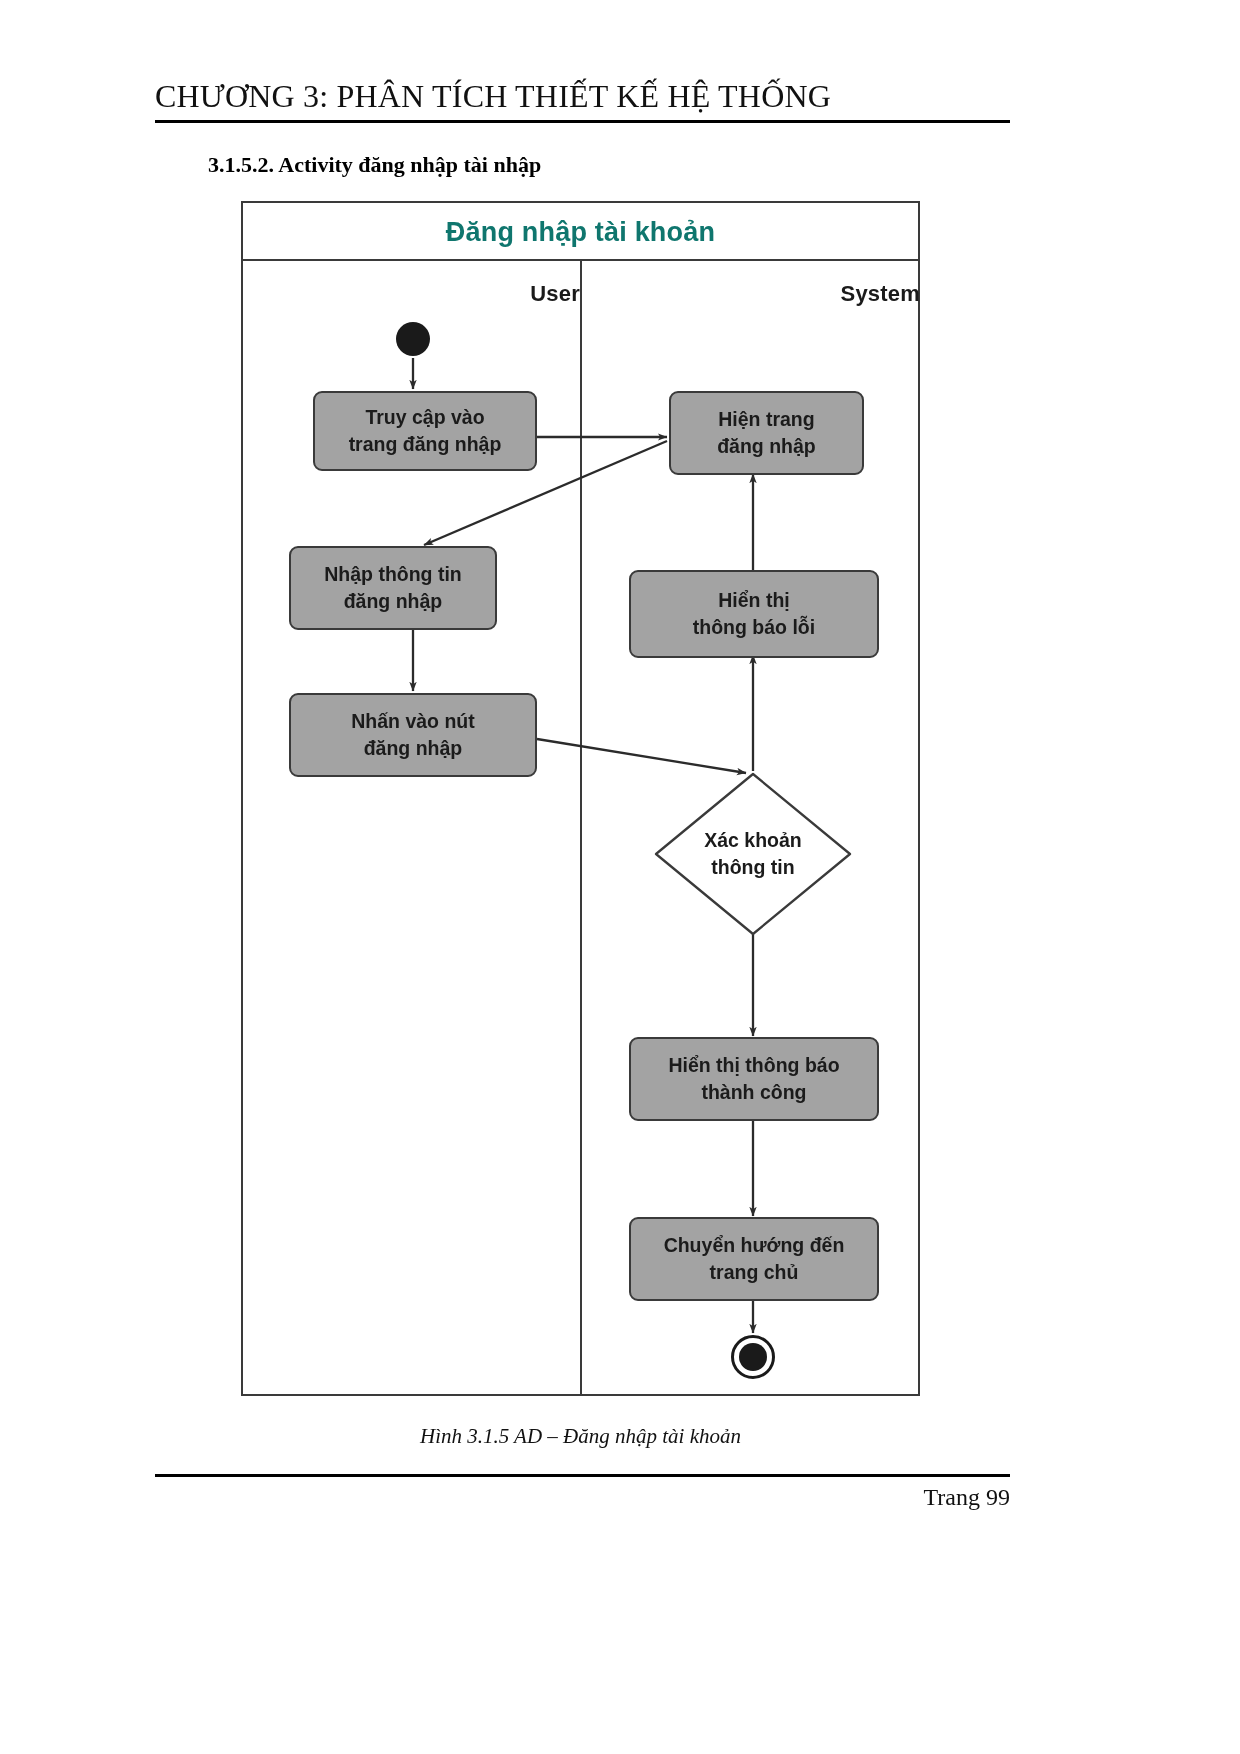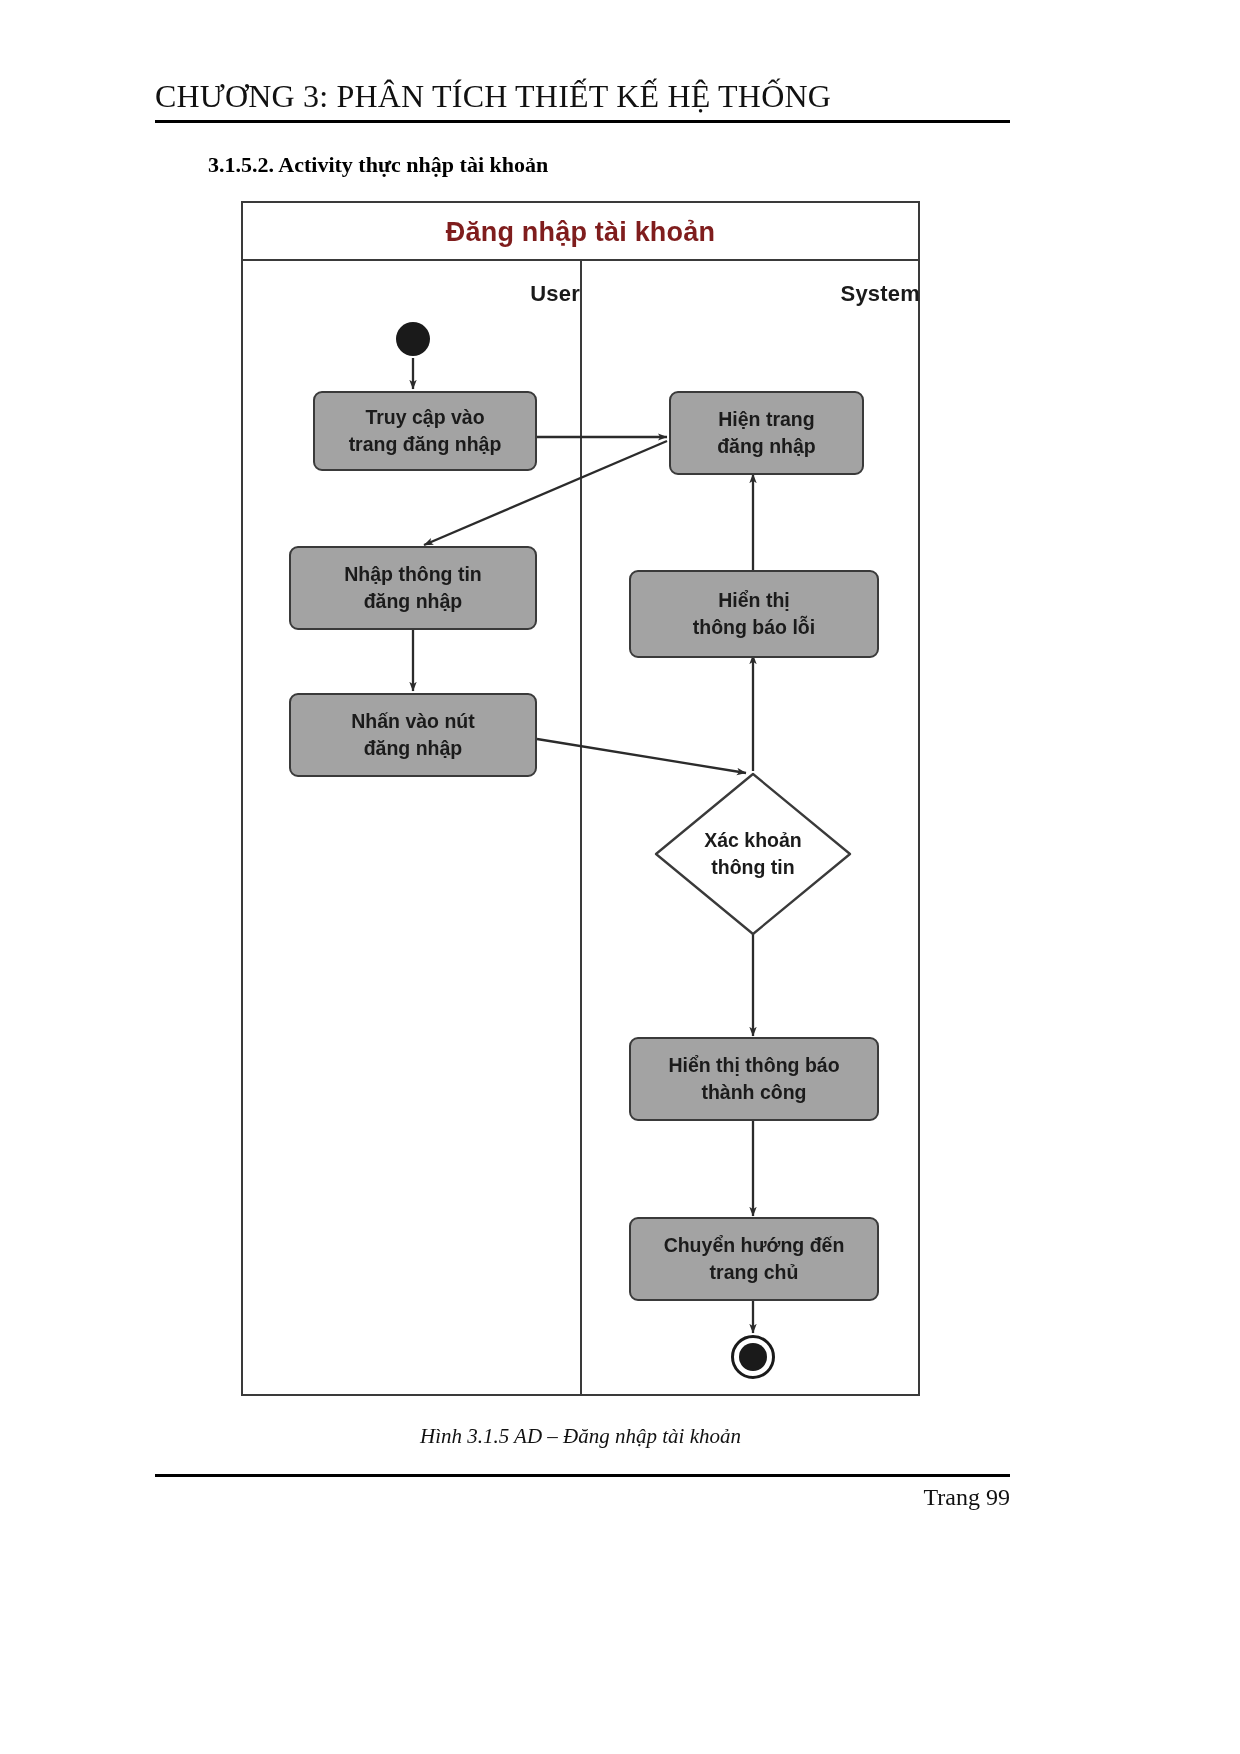--- a/index.html
+++ b/index.html
@@ -68,21 +68,21 @@
     position: absolute;
     left: 0;
     top: 0;
     width: 100%;
     height: 58px;
     line-height: 58px;
     text-align: center;
     font-family: "Liberation Sans", sans-serif;
     font-size: 27px;
     font-weight: bold;
-    color: #7f1d1d;
+    color: #0f766e;
     border-bottom: 2px solid #3a3a3a;
     box-sizing: border-box;
     letter-spacing: 0.2px;
   }
   .lane-divider {
     position: absolute;
     left: 337px;
     top: 58px;
     width: 2px;
     height: 1135px;
@@ -210,21 +210,21 @@
   }
 </style>
 </head>
 <body>
 
 <div class="page">
 
   <div class="running-head">CHƯƠNG 3: PHÂN TÍCH THIẾT KẾ HỆ THỐNG</div>
   <div class="header-rule"></div>
 
-  <div class="section-heading">3.1.5.2. Activity thực nhập tài khoản</div>
+  <div class="section-heading">3.1.5.2. Activity đăng nhập tài nhập</div>
 
   <div class="diagram">
 
     <div class="diagram-title">Đăng nhập tài khoản</div>
 
     <div class="lane-divider"></div>
 
     <div class="lane-header user">User</div>
     <div class="lane-header system">System</div>
 
@@ -267,21 +267,21 @@
       </span>
     </div>
 
     <div class="node" style="left:426px; top:188px; width:195px; height:84px;">
       <span>
         <span>Hiện trang</span><br>
         <span>đăng nhập</span>
       </span>
     </div>
 
-    <div class="node" style="left:46px; top:343px; width:248px; height:84px;">
+    <div class="node" style="left:46px; top:343px; width:208px; height:84px;">
       <span>
         <span>Nhập thông tin</span><br>
         <span>đăng nhập</span>
       </span>
     </div>
 
     <div class="node" style="left:386px; top:367px; width:250px; height:88px;">
       <span>
         <span>Hiển thị</span><br>
         <span>thông báo lỗi</span>

